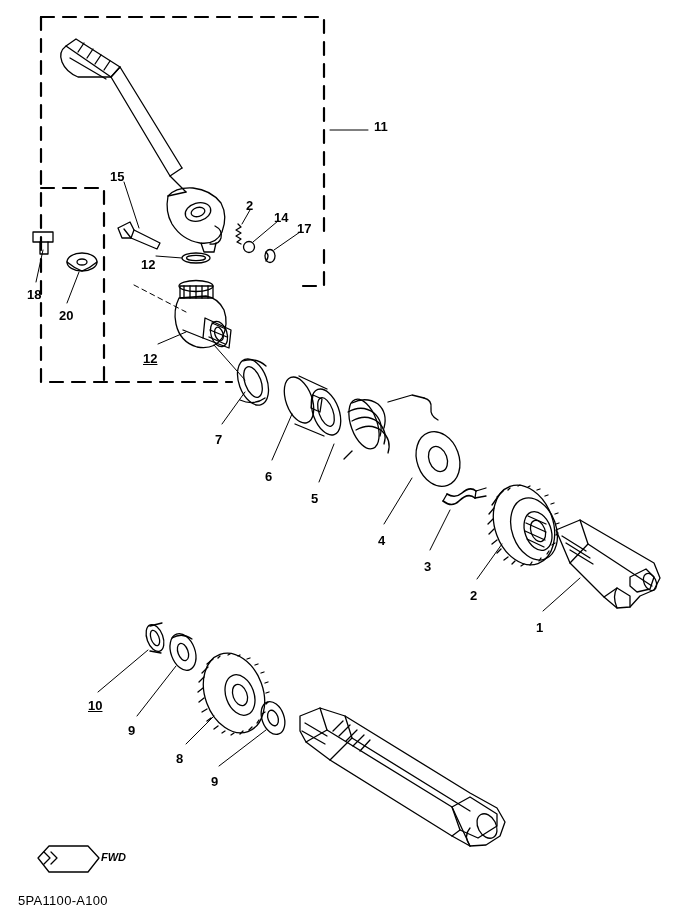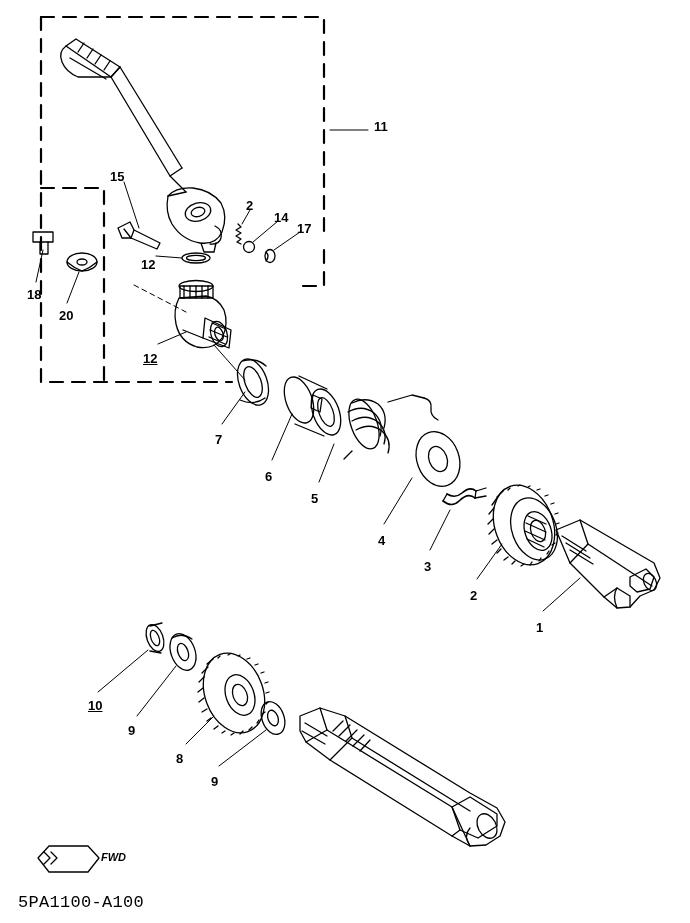--- a/index.html
+++ b/index.html
@@ -35,22 +35,22 @@
     font-size: 13px;
     font-weight: bold;
     color: #000000;
     line-height: 1;
     white-space: nowrap;
   }
   .partcode {
     position: absolute;
     left: 18px;
     top: 893px;
-    font-family: Liberation Mono, monospace;
-    font-size: 17px;
+    font-family: Liberation Sans, sans-serif;
+    font-size: 13px;
     letter-spacing: 0.3px;
     color: #000000;
     white-space: nowrap;
   }
   .fwd-label {
     position: absolute;
     left: 57px;
     top: 851px;
     font-family: "Liberation Sans", sans-serif;
     font-size: 11px;

